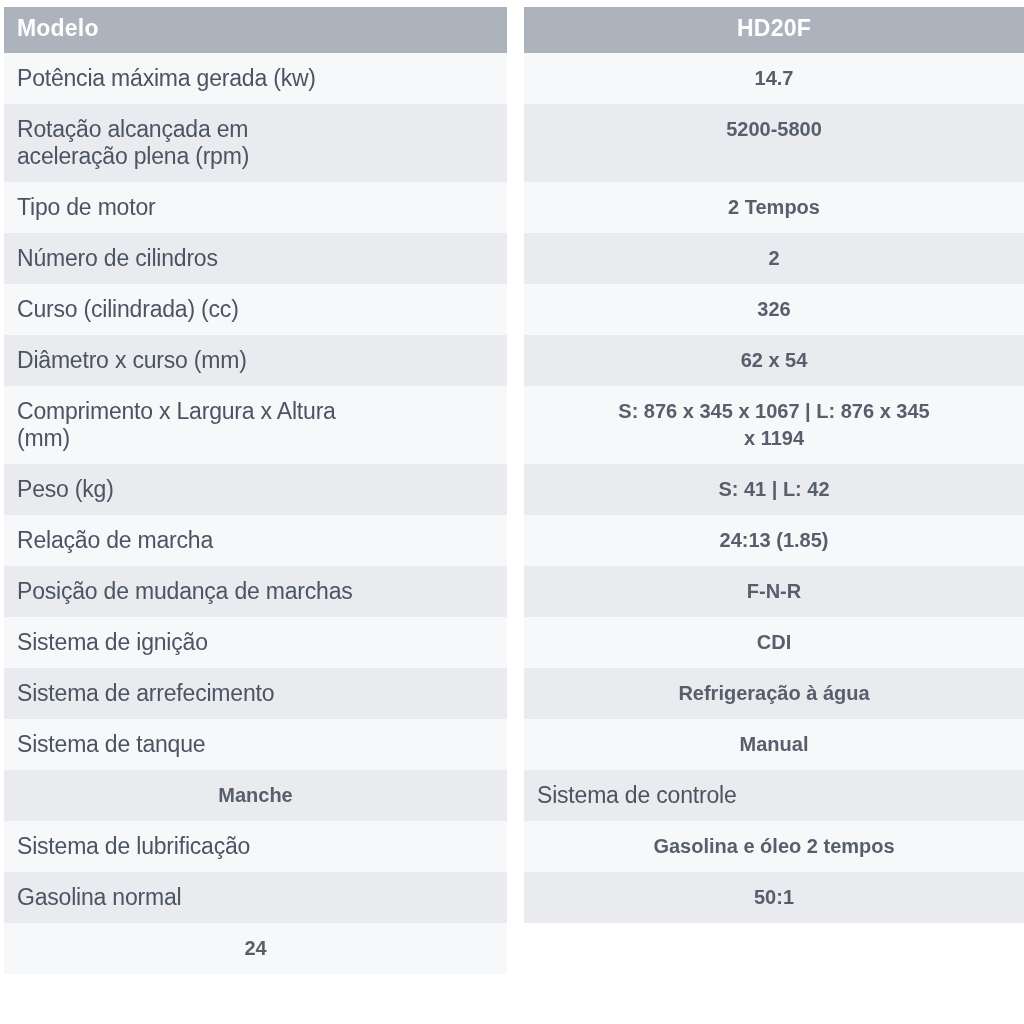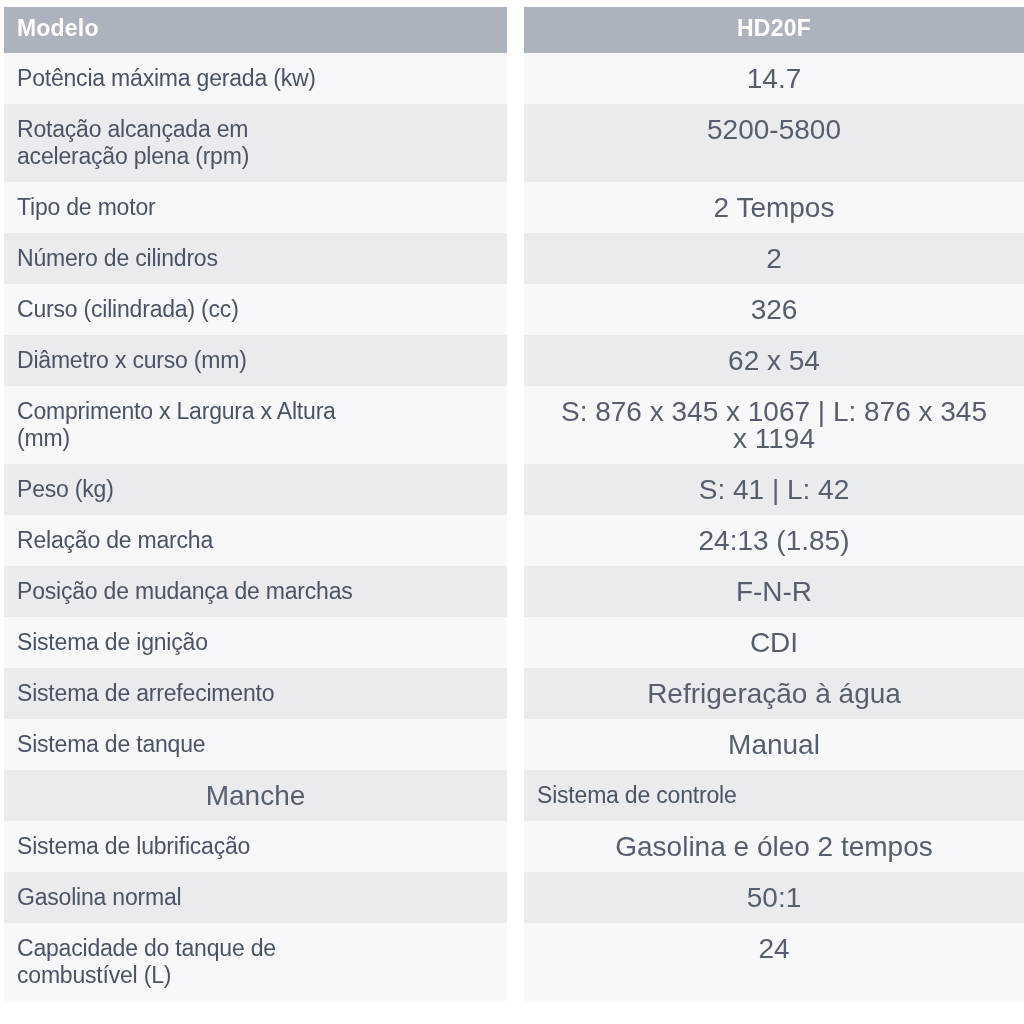--- a/index.html
+++ b/index.html
@@ -62,22 +62,22 @@
   .label-text {
     color: var(--label-text, #4b5462);
     font-size: 23px;
     font-weight: normal;
     line-height: 27px;
     white-space: pre-line;
     letter-spacing: -0.2px;
   }
   .value-text {
     color: var(--value-text, #575f6c);
-    font-size: 28px;
-    font-weight: normal;
+    font-size: 20px;
+    font-weight: bold;
     line-height: 27px;
     white-space: pre-line;
   }
 </style>
 </head>
 <body>
 
 <div class="page">
   <div class="spec-table">
 
@@ -232,24 +232,20 @@
   <div class="row body-row shaded">
     <div class="cell label-cell">
       <span class="label-text">Gasolina normal</span>
     </div>
     <div class="cell value-cell">
       <span class="value-text">50:1</span>
     </div>
   </div>
 
   <div class="row body-row">
-    <div class="cell label-cell">
-      <span class="label-text">Capacidade do tanque de
-combustível (L)</span>
-    </div>
     <div class="cell value-cell">
       <span class="value-text">24</span>
     </div>
   </div>
 </div>
 
   </div>
 </div>
 
 </body></html>

